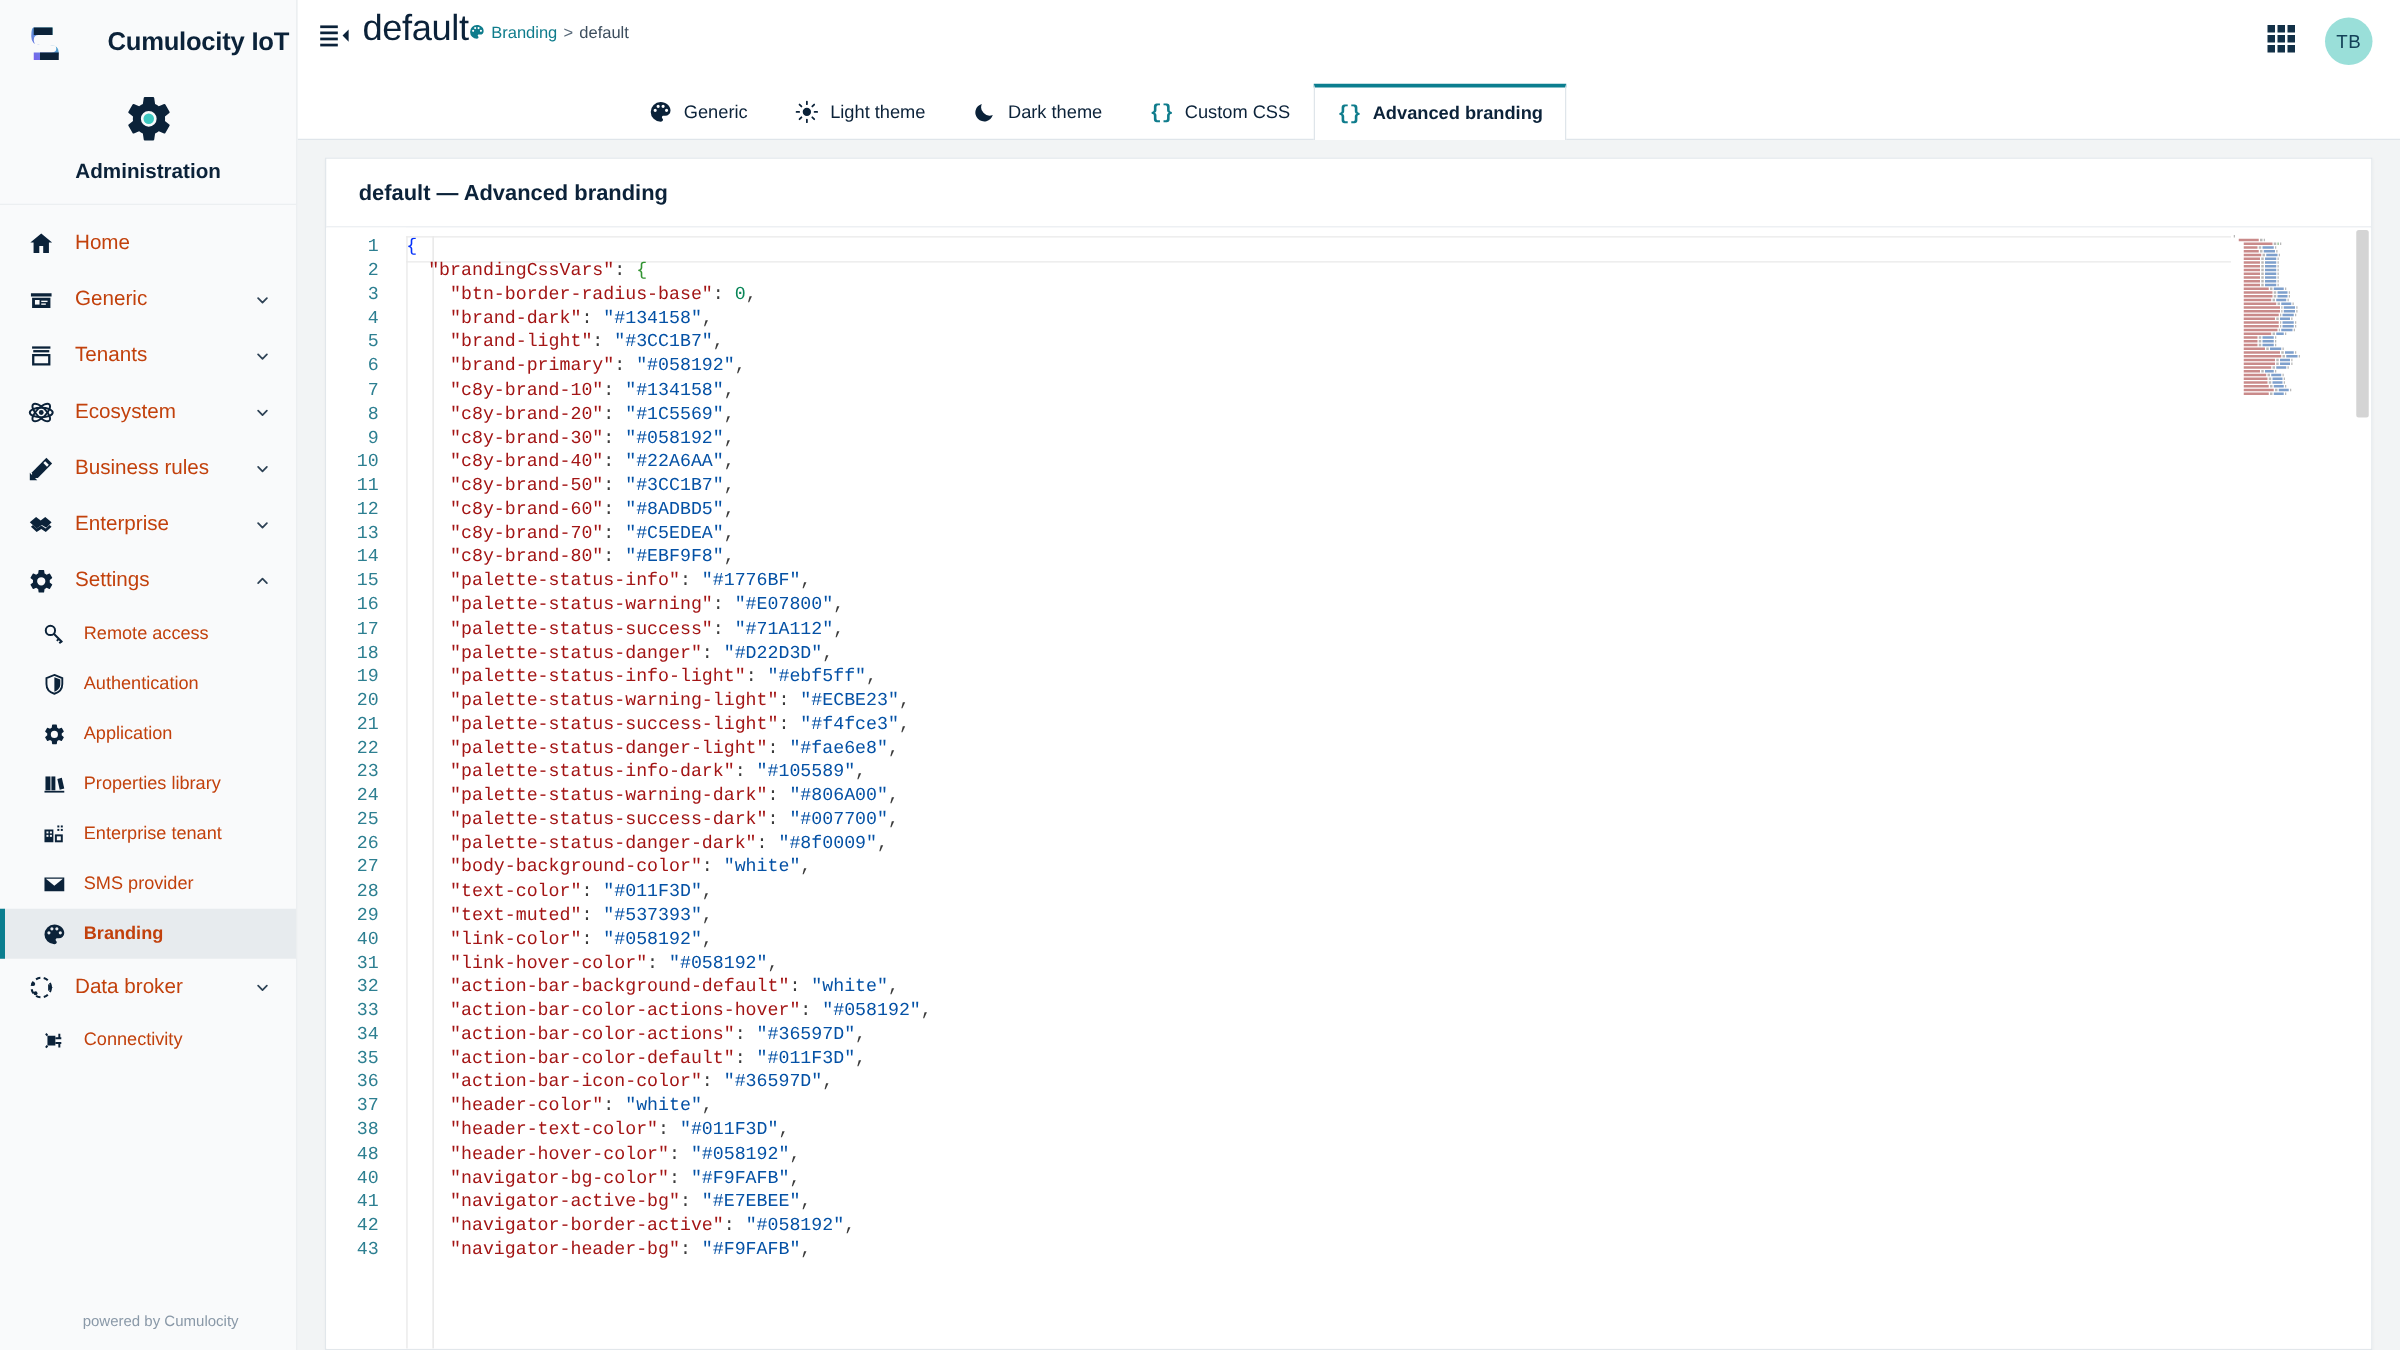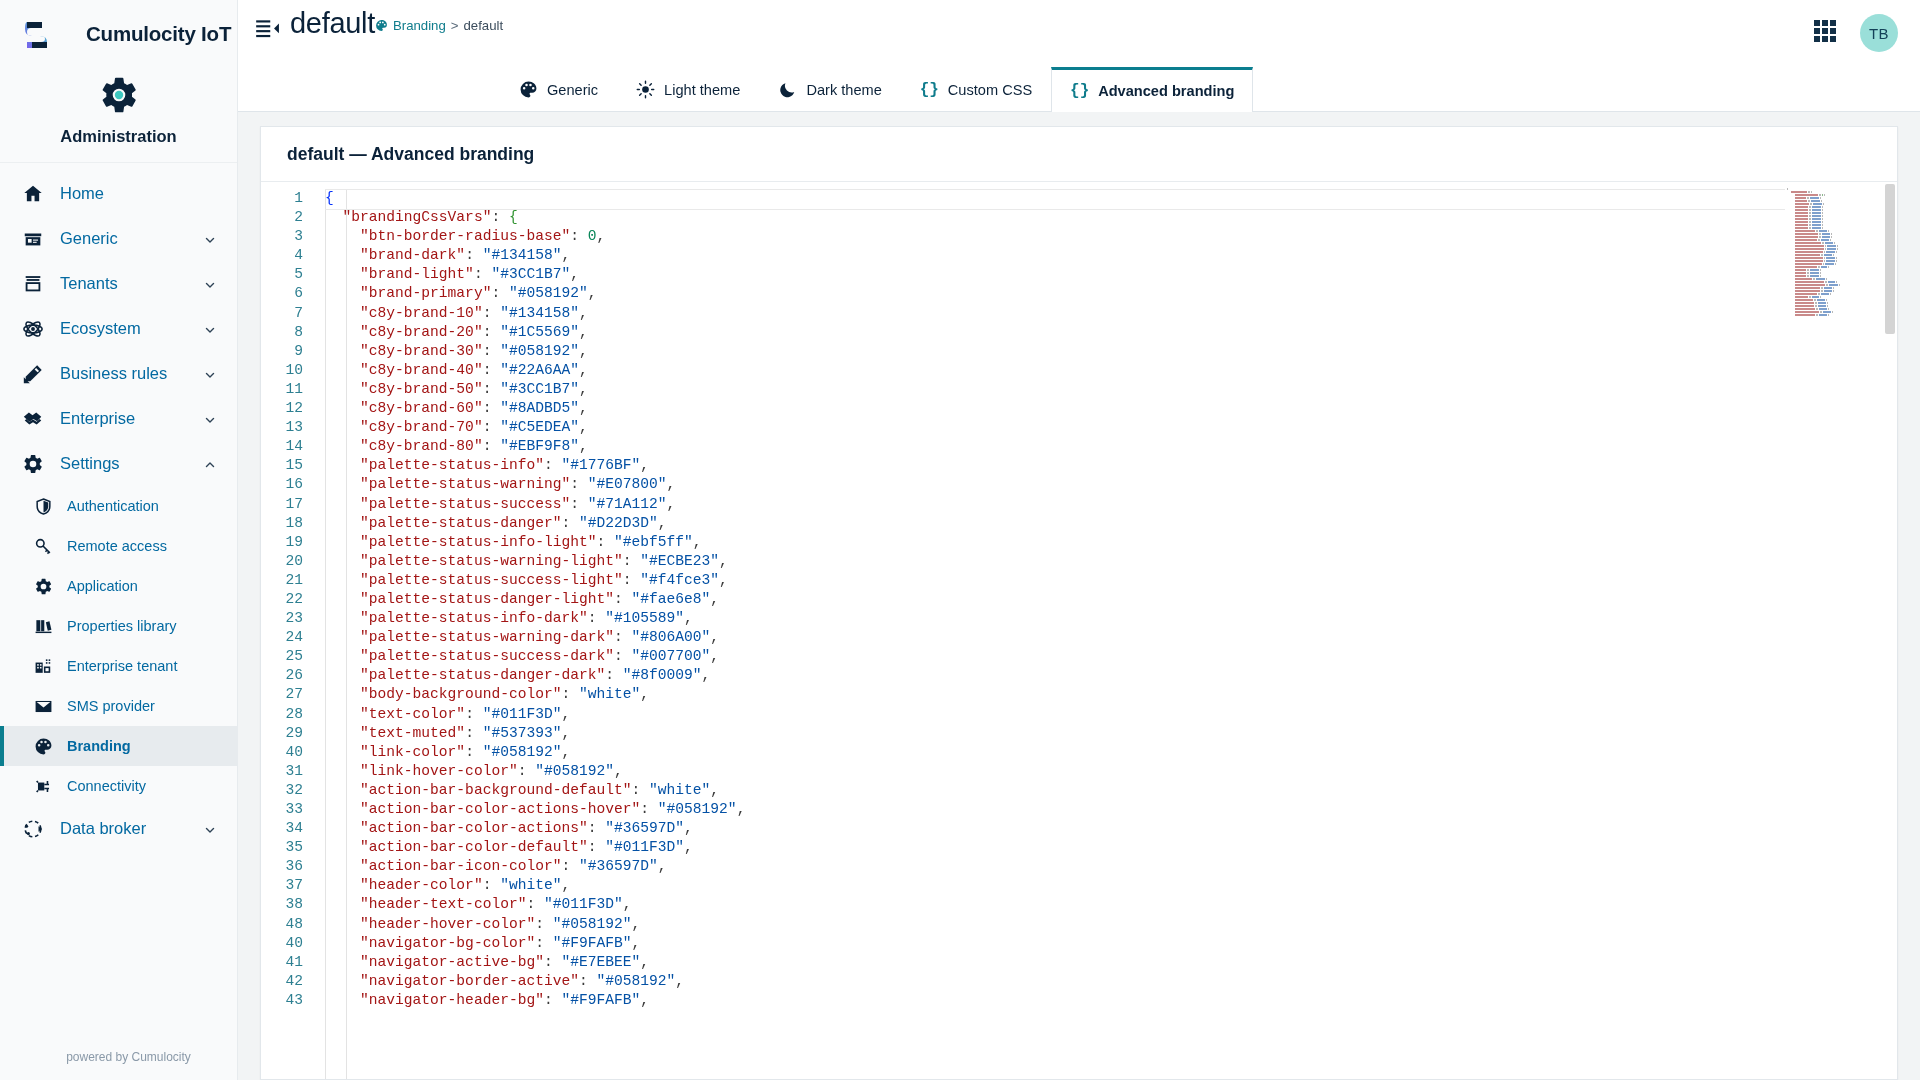--- a/index.html
+++ b/index.html
@@ -34,21 +34,21 @@
     display: flex; flex-direction: column; align-items: center;
     padding: 6px 0 16px; border-bottom: 1px solid #eceff1;
   }
   .app-head .gear { margin-bottom: 7px; }
   .app-title { font-size: 16.5px; font-weight: bold; color: #0b2239; }
 
   .nav { padding-top: 8px; flex: 1; overflow: hidden; }
   .nav-item {
     display: flex; align-items: center; gap: 16px;
     height: 45px; padding: 0 20px 0 22px;
-    font-size: 16.5px; color: #0369a1; cursor: pointer;
+    font-size: 16.5px; color: #c2410c; cursor: pointer;
     position: relative;
   }
   .nav-item .ico { width: 22px; height: 22px; display:flex; align-items:center; justify-content:center; flex:none; }
   .nav-item .lbl { flex: 1; white-space: nowrap; }
   .nav-item .chev { width: 14px; height: 14px; flex: none; opacity: .85; }
   .nav-item.sub {
     height: 40px; font-size: 14.5px; padding-left: 34px; gap: 14px;
   }
   .nav-item.sub .ico { width: 19px; height: 19px; }
   .nav-item.active {
@@ -306,34 +306,34 @@
             </svg>
           </span>
           <span class="lbl">Settings</span>
           <span class="chev"><svg viewBox="0 0 24 24" width="14" height="14">
               <path fill="none" stroke="#0b2239" stroke-width="2.4" stroke-linecap="round" stroke-linejoin="round" d="M6 14.5 12 8.5 18 14.5"></path>
             </svg></span>
         </div>
         <div class="nav-item sub">
           <span class="ico">
             <svg viewBox="0 0 24 24" width="19" height="19">
+              <circle cx="8" cy="8" r="4.7" fill="none" stroke="#0b2239" stroke-width="2"></circle>
+              <path fill="none" stroke="#0b2239" stroke-width="2" d="M11.4 11.4 20 20M16.5 16.5 14.5 18.6M19 19 17 21"></path>
+            </svg>
+          </span>
+          <span class="lbl">Remote access</span>
+        </div>
+        <div class="nav-item sub">
+          <span class="ico">
+            <svg viewBox="0 0 24 24" width="19" height="19">
               <path fill="none" stroke="#0b2239" stroke-width="1.9" d="M12 2.5 20 5.6v6.1c0 5-3.4 8.5-8 9.8-4.6-1.3-8-4.8-8-9.8V5.6Z"></path>
               <path fill="#0b2239" d="M12 4.8 18 7.1v4.6c0 3.9-2.5 6.6-6 7.8Z"></path>
             </svg>
           </span>
           <span class="lbl">Authentication</span>
-        </div>
-        <div class="nav-item sub">
-          <span class="ico">
-            <svg viewBox="0 0 24 24" width="19" height="19">
-              <circle cx="8" cy="8" r="4.7" fill="none" stroke="#0b2239" stroke-width="2"></circle>
-              <path fill="none" stroke="#0b2239" stroke-width="2" d="M11.4 11.4 20 20M16.5 16.5 14.5 18.6M19 19 17 21"></path>
-            </svg>
-          </span>
-          <span class="lbl">Remote access</span>
         </div>
         <div class="nav-item sub">
           <span class="ico">
             <svg viewBox="0 0 24 24" width="19" height="19">
               <path fill="#0b2239" d="M19.4 13a7.9 7.9 0 0 0 0-2l2-1.6a.5.5 0 0 0 .1-.6l-1.9-3.3a.5.5 0 0 0-.6-.2l-2.4 1a7.6 7.6 0 0 0-1.7-1L14.5 2.5a.5.5 0 0 0-.5-.4h-3.8a.5.5 0 0 0-.5.4L9.3 5.3a7.6 7.6 0 0 0-1.7 1l-2.4-1a.5.5 0 0 0-.6.2L2.7 8.8a.5.5 0 0 0 .1.6L4.8 11a8.2 8.2 0 0 0 0 2l-2 1.6a.5.5 0 0 0-.1.6l1.9 3.3a.5.5 0 0 0 .6.2l2.4-1a7.6 7.6 0 0 0 1.7 1l.4 2.8a.5.5 0 0 0 .5.4h3.8a.5.5 0 0 0 .5-.4l.4-2.8a7.6 7.6 0 0 0 1.7-1l2.4 1a.5.5 0 0 0 .6-.2l1.9-3.3a.5.5 0 0 0-.1-.6ZM12 15.6A3.6 3.6 0 1 1 15.6 12 3.6 3.6 0 0 1 12 15.6Z"></path>
             </svg>
           </span>
           <span class="lbl">Application</span>
         </div>
         <div class="nav-item sub">
@@ -375,44 +375,44 @@
           <span class="lbl">SMS provider</span>
         </div>
         <div class="nav-item sub active">
           <span class="ico">
             <svg viewBox="0 0 24 24" width="19" height="19">
               <path fill="#0b2239" d="M12 2a10 10 0 0 0 0 20c1.6 0 2.4-1 2.4-2 0-.6-.3-1-.6-1.4-.3-.4-.5-.7-.5-1.2 0-.8.7-1.4 1.5-1.4h1.8A5.4 5.4 0 0 0 22 10.6C22 5.8 17.5 2 12 2Zm-5.5 10a1.6 1.6 0 1 1 1.6-1.6A1.6 1.6 0 0 1 6.5 12Zm3-4a1.6 1.6 0 1 1 1.6-1.6A1.6 1.6 0 0 1 9.5 8Zm5 0a1.6 1.6 0 1 1 1.6-1.6A1.6 1.6 0 0 1 14.5 8Zm3.5 4a1.6 1.6 0 1 1 1.6-1.6A1.6 1.6 0 0 1 18 12Z"></path>
             </svg>
           </span>
           <span class="lbl">Branding</span>
         </div>
-        <div class="nav-item sub">
-          <span class="ico">
-            <svg viewBox="0 0 24 24" width="19" height="19">
-              <path fill="#0b2239" d="M5 7h8v10H5Z"></path>
-              <path fill="none" stroke="#0b2239" stroke-width="2" d="M5 7 3.4 5M5 17l-1.6 2M13 9.5h6M13 14.5h6M17 5v4M17 15v4"></path>
-            </svg>
-          </span>
-          <span class="lbl">Connectivity</span>
-        </div>
         <div class="nav-item">
           <span class="ico">
             <svg viewBox="0 0 24 24" width="22" height="22">
               <g fill="none" stroke="#0b2239" stroke-width="1.8" stroke-dasharray="4 3">
                 <circle cx="12" cy="12" r="8.5"></circle>
               </g>
               <circle cx="5" cy="9" r="1.7" fill="#0b2239"></circle>
               <circle cx="7" cy="17" r="1.7" fill="#0b2239"></circle>
               <path fill="#0b2239" d="M18 9 22 12 18 15Z"></path>
             </svg>
           </span>
           <span class="lbl">Data broker</span>
           <span class="chev"><svg viewBox="0 0 24 24" width="14" height="14">
               <path fill="none" stroke="#0b2239" stroke-width="2.4" stroke-linecap="round" stroke-linejoin="round" d="M6 9.5 12 15.5 18 9.5"></path>
             </svg></span>
+        </div>
+        <div class="nav-item sub">
+          <span class="ico">
+            <svg viewBox="0 0 24 24" width="19" height="19">
+              <path fill="#0b2239" d="M5 7h8v10H5Z"></path>
+              <path fill="none" stroke="#0b2239" stroke-width="2" d="M5 7 3.4 5M5 17l-1.6 2M13 9.5h6M13 14.5h6M17 5v4M17 15v4"></path>
+            </svg>
+          </span>
+          <span class="lbl">Connectivity</span>
         </div>
       </nav>
 
     <div class="powered">powered by Cumulocity</div>
   </aside>
 
   <main class="main">
 
     <div class="topbar">
       <span class="collapse-btn">

